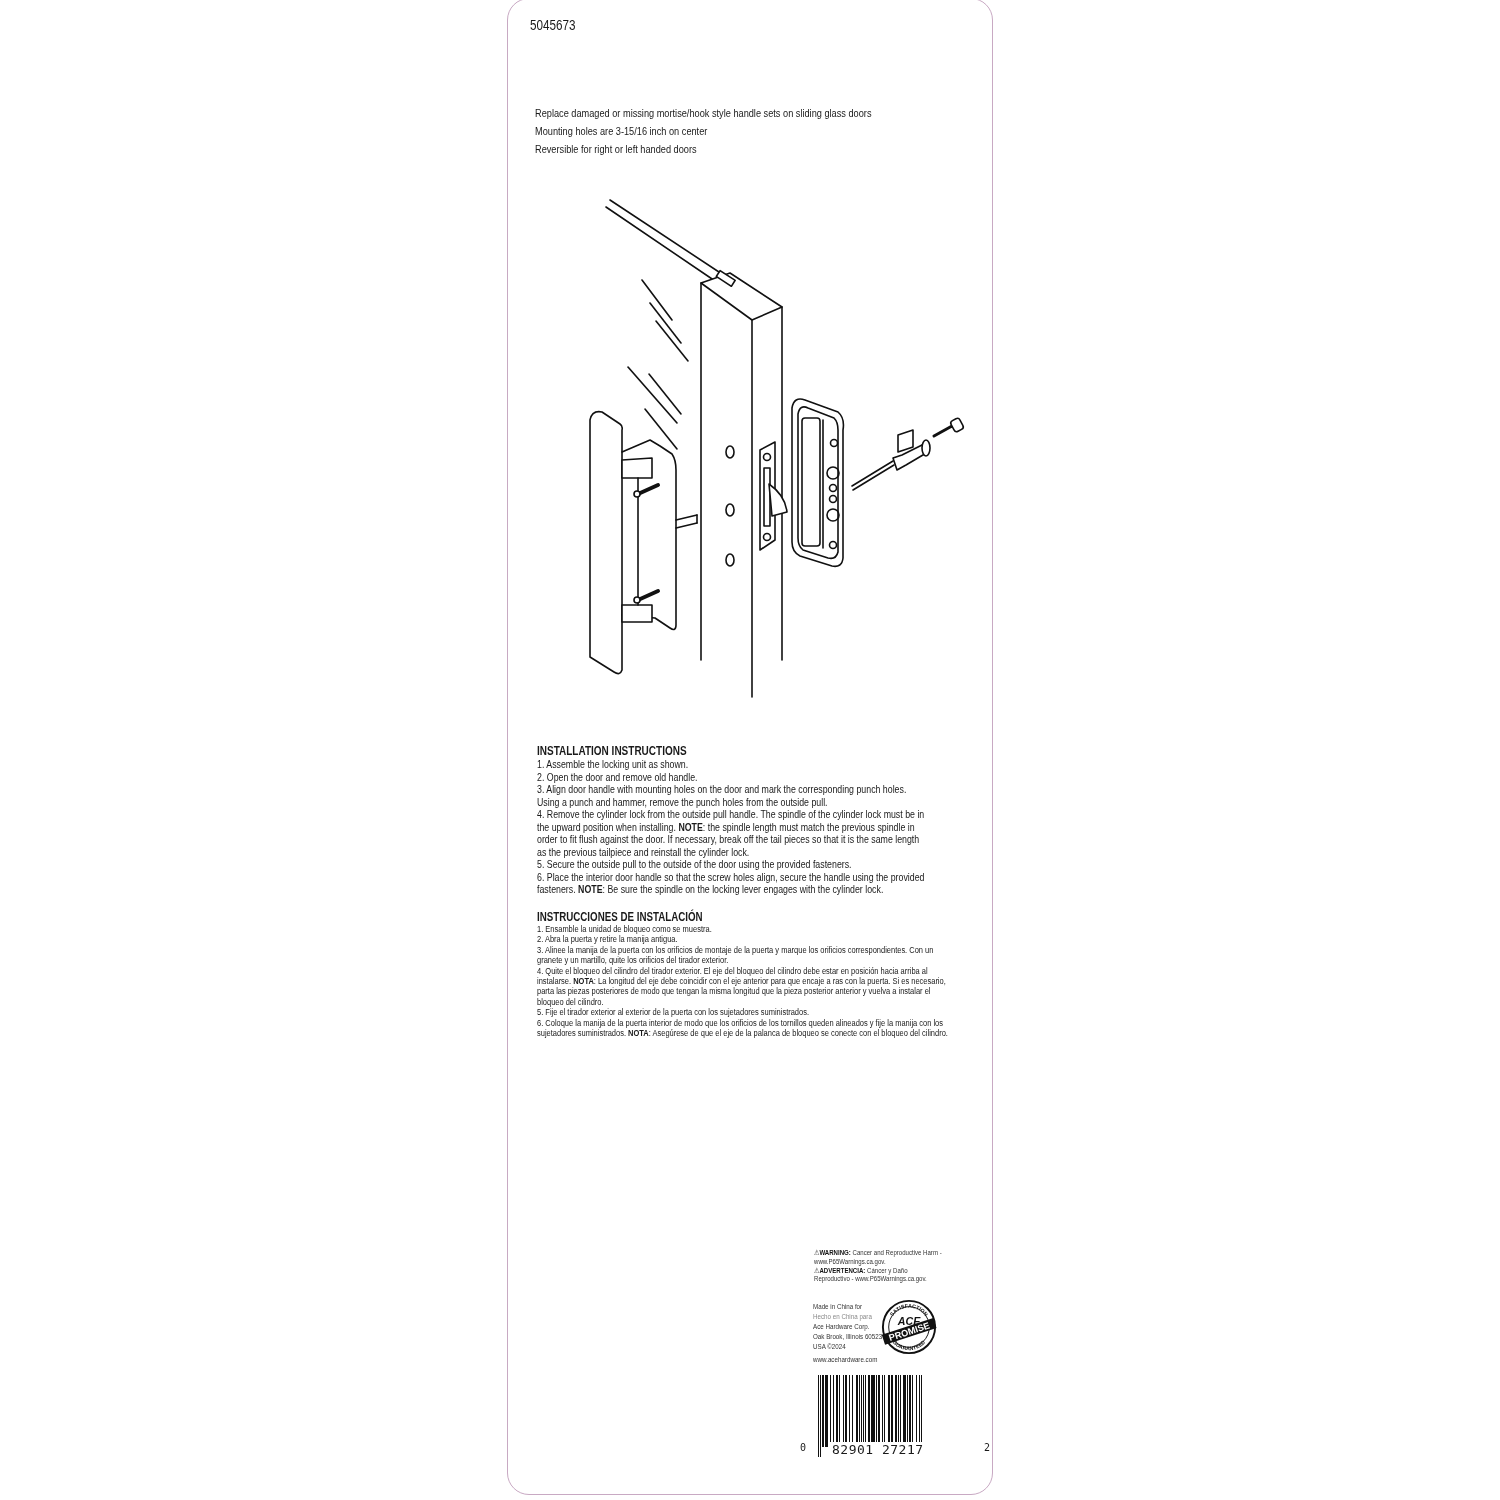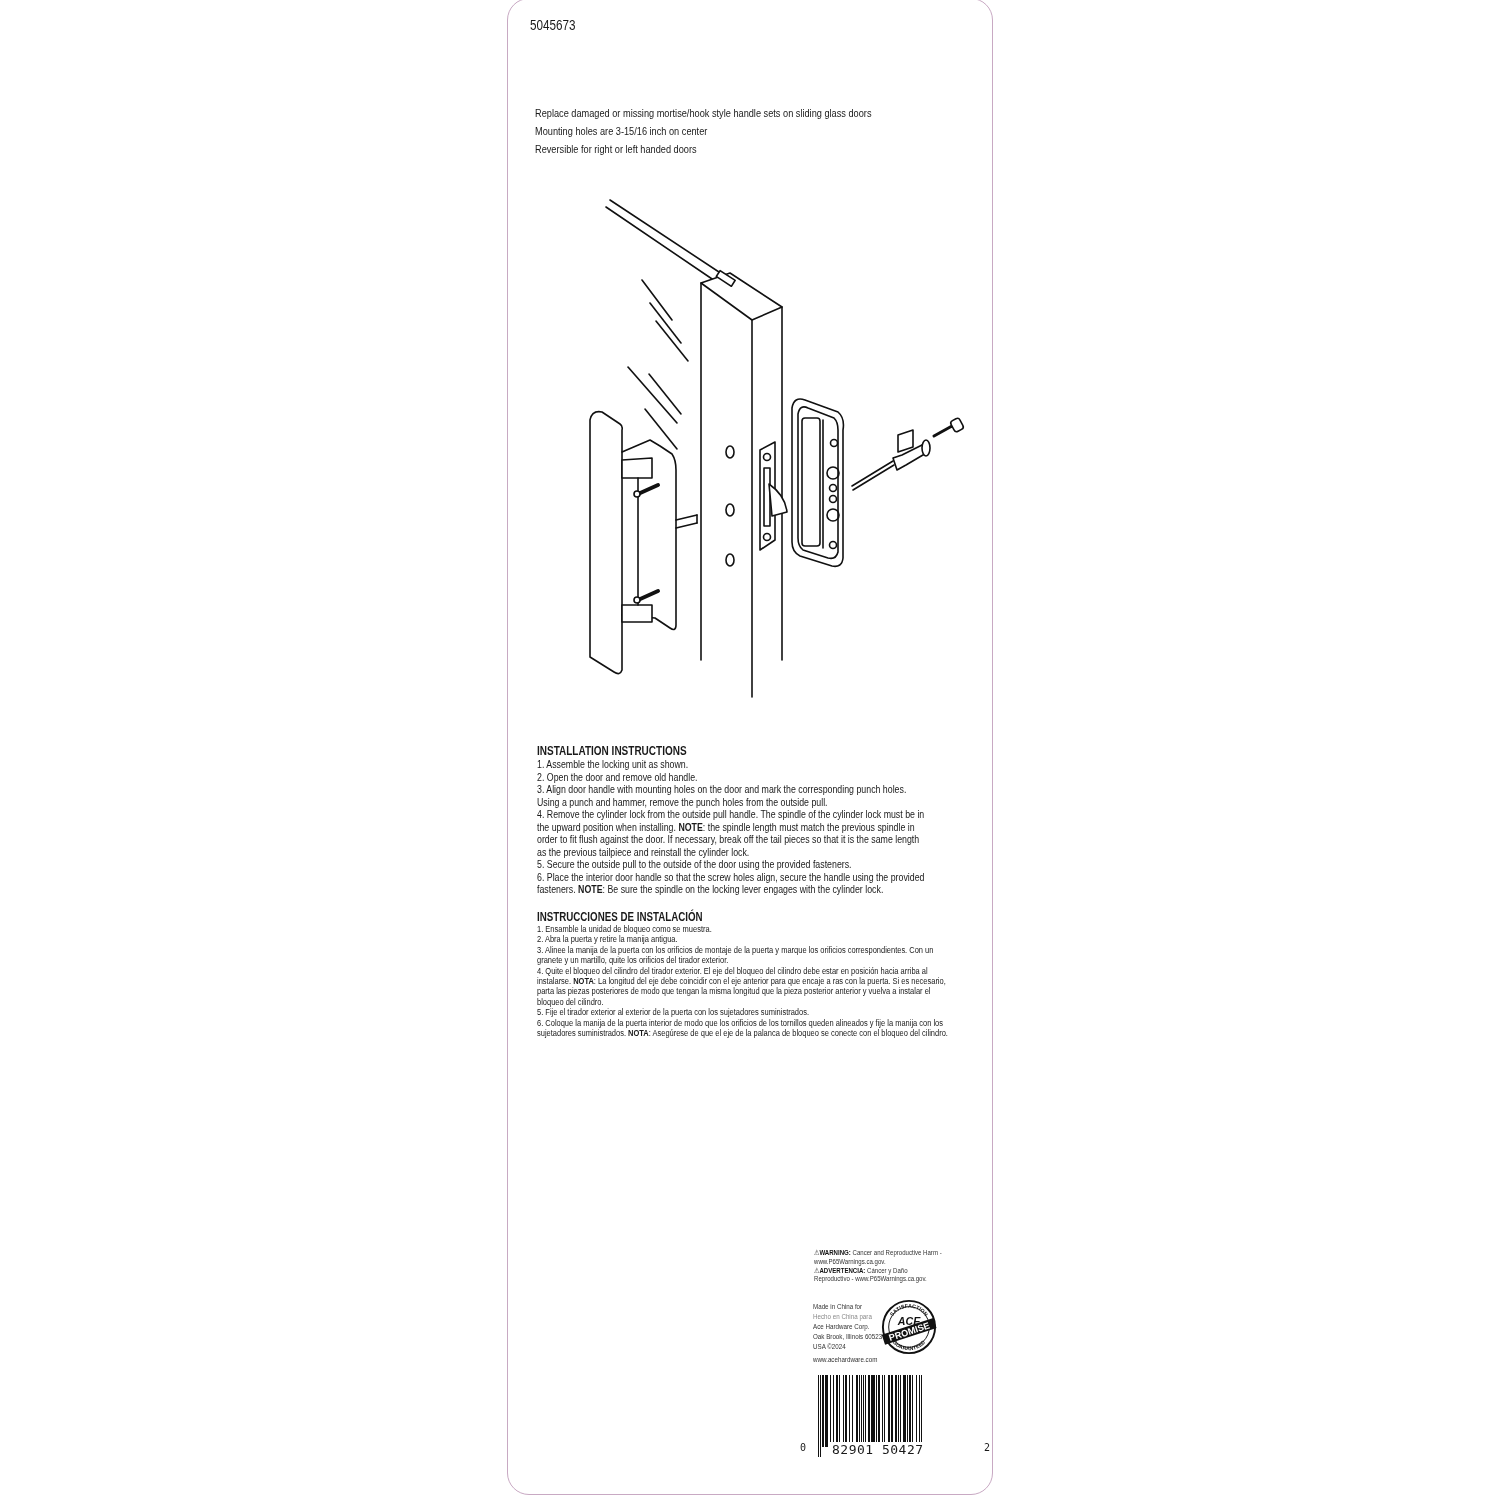--- a/index.html
+++ b/index.html
@@ -240,16 +240,16 @@
       <span style="width: 1.05px;"></span>
       <span style="width: 3.15px; background: transparent;"></span>
       <span class="long" style="width: 1.05px;"></span>
       <span class="long" style="width: 1.05px; background: transparent;"></span>
       <span class="long" style="width: 1.05px;"></span>
       <span class="long" style="width: 1.05px; background: transparent;"></span>
       <span class="long" style="width: 1.05px;"></span>
     </div>
   <div class="bc-digits">
     <span class="bc-first">0</span>
-    <span class="bc-mid">82901 50427</span>
+    <span class="bc-mid">82901 27217</span>
     <span class="bc-last">2</span>
   </div>
 </div>
 
 </body></html>

